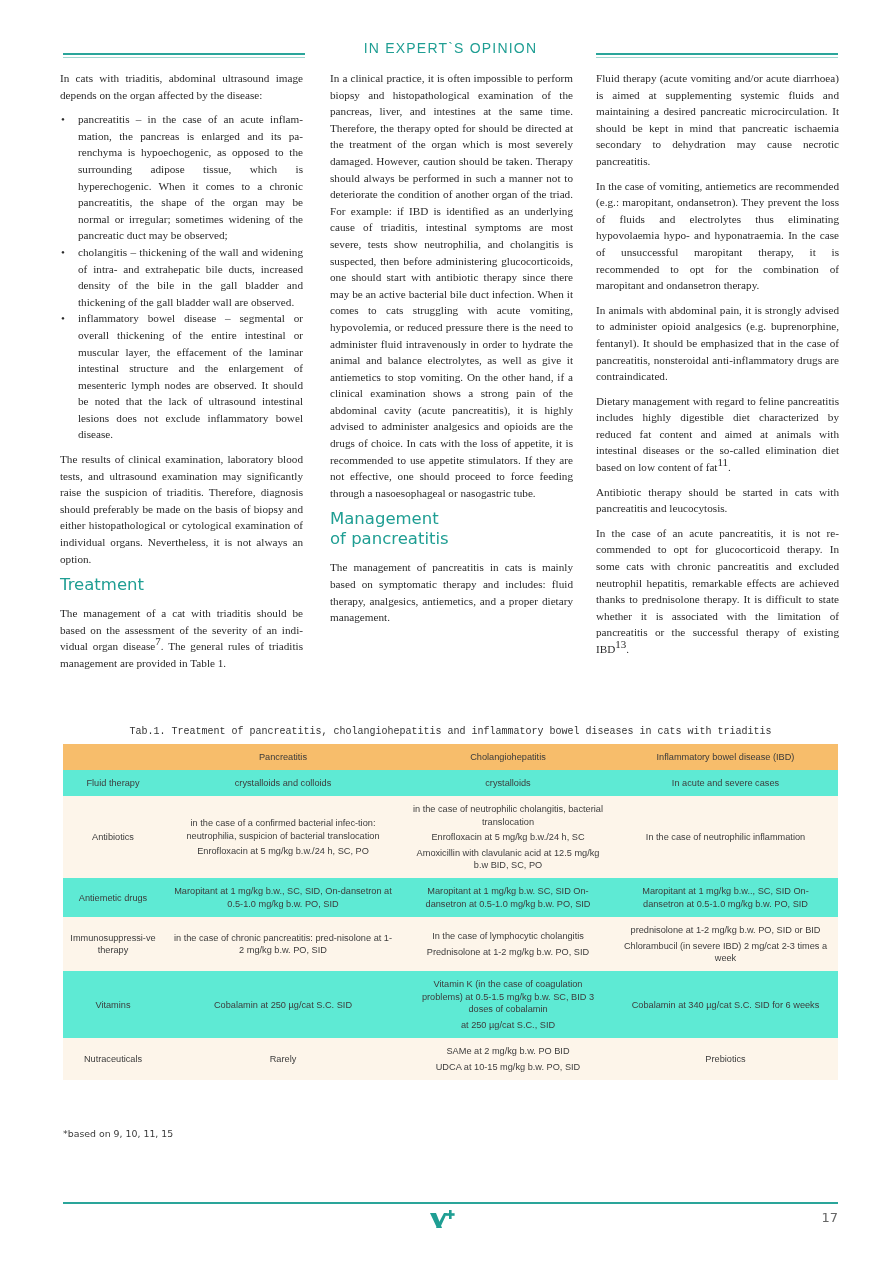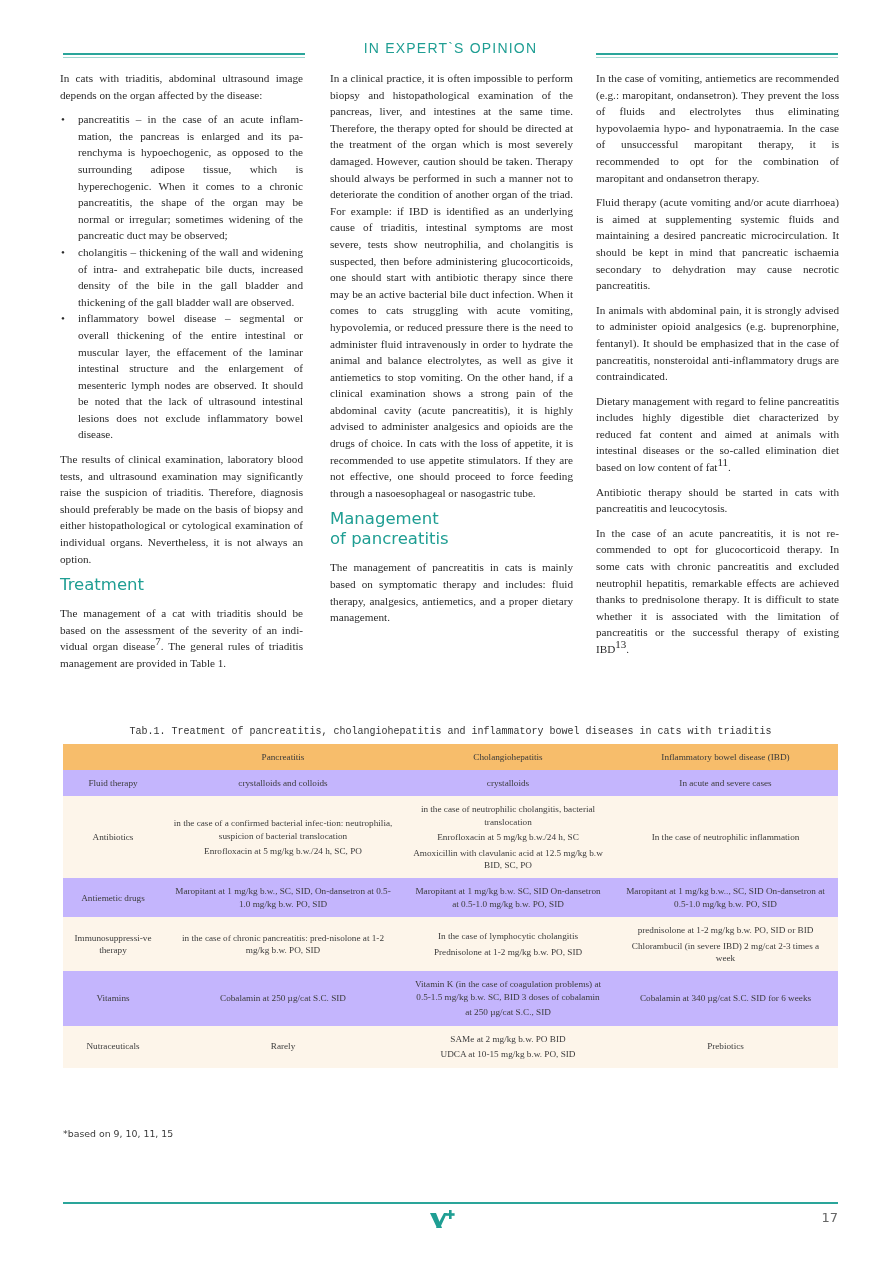--- a/index.html
+++ b/index.html
@@ -24,24 +24,24 @@
   .col ul { list-style: none; margin: 0 0 8px 0; }
   .col li { position: relative; padding-left: 18px; }
   .col li::before { content: "•"; position: absolute; left: 1px; top: 0; }
   .col h2 { font-family: "DejaVu Sans", sans-serif; font-weight: normal; color: #1f9e93;
     font-size: 16.5px; line-height: 20px; margin: 4px 0 10px 0; text-align: left; }
   sup { font-size: 11px; vertical-align: super; line-height: 0; }
 
   .table-caption { position: absolute; top: 726px; left: 63px; width: 775px; text-align: center;
     font-family: Liberation Mono, monospace; font-size: 10px; color: #333; }
   table.treat { position: absolute; top: 744px; left: 63px; width: 775px; border-collapse: collapse;
-    font-family: Liberation Serif, serif; font-size: 9.2px; line-height: 12.4px; color: #3c3c3c; border-radius: 29px; }
+    font-family: Liberation Sans, sans-serif; font-size: 9.2px; line-height: 12.4px; color: #3c3c3c; border-radius: 29px; }
   table.treat th { background: #f7bd6b; font-weight: normal; height: 26px; text-align: center; color: #3a3a3a; }
   table.treat td { text-align: center; vertical-align: middle; padding: 4px 10px; }
-  table.treat tr.dark td { background: #c4b5fd; }
+  table.treat tr.dark td { background: #5eead4; }
   table.treat tr.light td { background: #fdf5ea; }
   table.treat td.rowhead { width: 100px; padding: 4px 6px; }
   table.treat td.c1 { width: 240px; }
   table.treat td.c2 { width: 210px; }
   table.treat td.c3 { width: 225px; }
   table.treat td .line { display: block; margin: 3px 0; }
   .footnote { position: absolute; top: 1128px; left: 63px; font-family: "DejaVu Sans", sans-serif;
     font-size: 9.4px; color: #3a3a3a; }
 
   .footer-rule { position: absolute; top: 1202px; left: 63px; width: 775px; border-top: 2px solid #2aa59a; }
@@ -70,22 +70,22 @@
   <p><span>The management of a cat with triaditis should be based on the assessment of the severity of an indi­vidual organ disease</span><sup>7</sup><span>. The general rules of triadi­tis management are provided in Table 1.</span></p>
 </div>
 
 <div class="col col2">
   <p>In a clinical practice, it is often impossible to perform biopsy and histopathological exami­nation of the pancreas, liver, and intestines at the same time. Therefore,  the therapy opted for should be directed at the treatment of the organ which is most severely damaged. However, caution should be taken. Therapy should always be performed in such a manner not to deteriorate the condition of another organ of the triad. For example: if IBD is identified as an underlying cause of triaditis, intestinal symptoms are most severe, tests show neutrophilia, and cholangitis is suspected, then before administering glucocor­ticoids, one should start with antibiotic therapy since there may be an active bacterial bile duct infection. When it comes to cats struggling with acute vomiting, hypovolemia, or reduced pressu­re there is the need to administer fluid intraveno­usly in order to hydrate the animal and balance electrolytes, as well as give it antiemetics to stop vomiting. On the other hand, if a clinical exa­mination shows a strong pain of the abdominal cavity (acute pancreatitis), it is highly advised to administer analgesics and opioids are the drugs of choice. In cats with the loss of appetite, it is re­commended to use appetite stimulators. If they are not effective, one should proceed to force feeding through a nasoesophageal or nasogastric tube.</p>
   <h2><span>Management</span><br><span>of pancreatitis</span></h2>
   <p>The management of pancreatitis in cats is mainly based on symptomatic therapy and includes: fluid therapy, analgesics, antiemetics, and a proper dietary management.</p>
 </div>
 
 <div class="col col3">
+  <p>Fluid therapy (acute vomiting and/or acute diar­rhoea) is aimed at supplementing systemic fluids and maintaining a desired pancreatic microcir­culation. It should be kept in mind that pancre­atic ischaemia secondary to dehydration may cause necrotic pancreatitis.</p>
   <p>In the case of vomiting, antiemetics are recom­mended (e.g.: maropitant, ondansetron). They prevent the loss of fluids and electrolytes thus eliminating hypovolaemia hypo- and  hypona­traemia. In the case of unsuccessful maropitant therapy, it is recommended to opt for the com­bination of maropitant and ondansetron therapy.</p>
-  <p>Fluid therapy (acute vomiting and/or acute diar­rhoea) is aimed at supplementing systemic fluids and maintaining a desired pancreatic microcir­culation. It should be kept in mind that pancre­atic ischaemia secondary to dehydration may cause necrotic pancreatitis.</p>
   <p>In animals with abdominal pain, it is strongly advised to administer opioid analgesics (e.g. buprenorphine, fentanyl). It should be emphasi­zed that in the case of pancreatitis, nonsteroidal anti-inflammatory drugs are contraindicated.</p>
   <p><span>Dietary management with regard to feline pan­creatitis includes highly digestible diet cha­racterized by reduced fat content and aimed at animals with intestinal diseases or the so-called elimination diet based on low content of fat</span><sup>11</sup><span>.</span></p>
   <p>Antibiotic therapy should be started in cats with pancreatitis and leucocytosis.</p>
   <p><span>In the case of an acute pancreatitis, it is not re­commended to opt for glucocorticoid therapy. In some cats with chronic pancreatitis and exc­luded neutrophil hepatitis, remarkable effects are achieved thanks to prednisolone therapy. It is dif­ficult to state whether it is associated with the li­mitation of pancreatitis or the successful therapy of existing IBD</span><sup>13</sup><span>.</span></p>
 </div>
 
 <div class="table-caption">Tab.1. Treatment of pancreatitis, cholangiohepatitis and inflammatory bowel diseases in cats with triaditis</div>
 
 <table class="treat">
   <thead>

